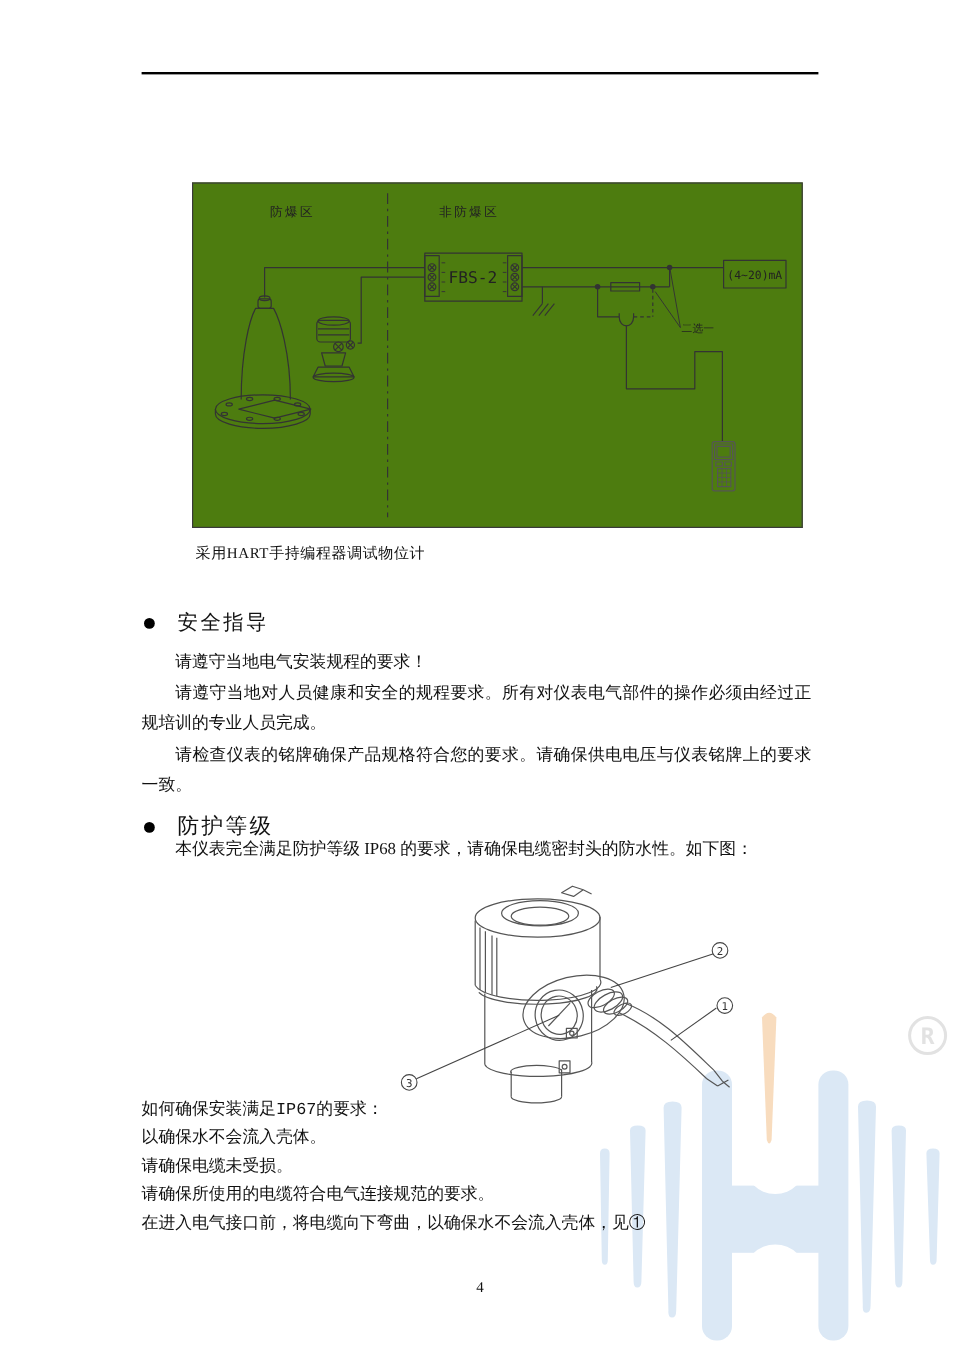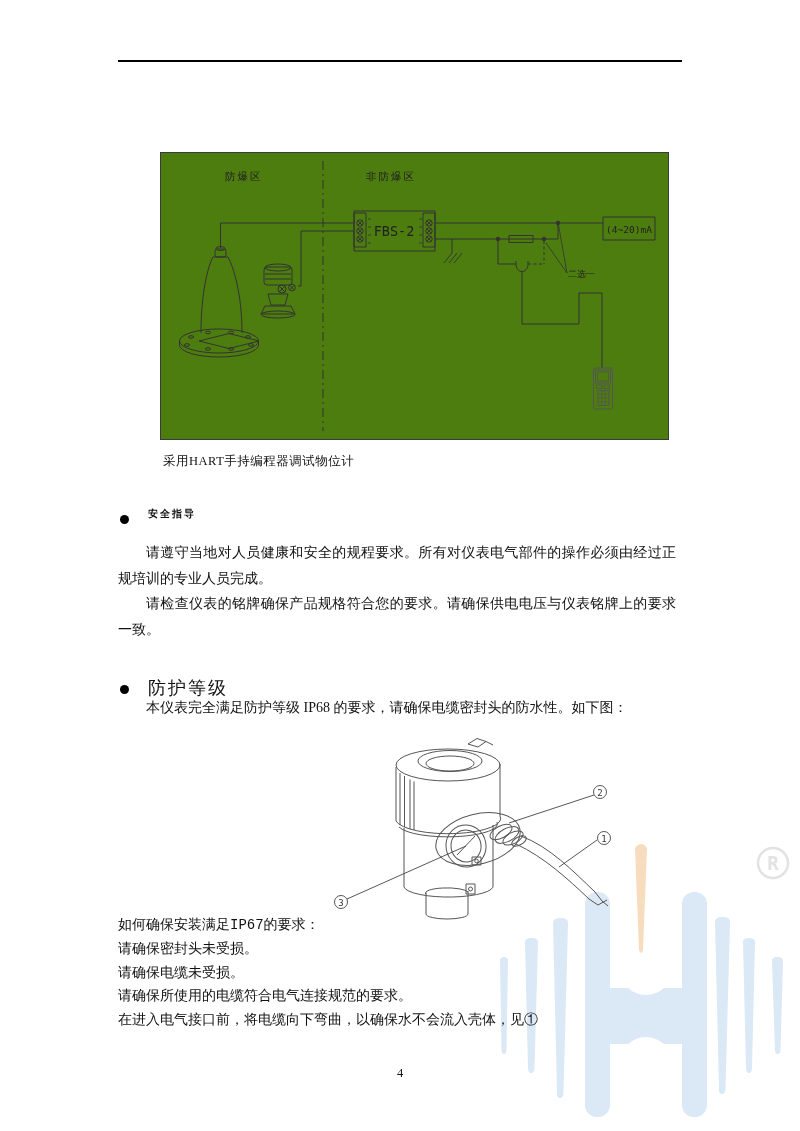--- a/index.html
+++ b/index.html
@@ -5,21 +5,21 @@
   html,body{margin:0;padding:0;background:#ffffff;}
   body{width:800px;height:1131px;position:relative;overflow:hidden;
        font-family:"Liberation Serif","DejaVu Serif",serif;color:#111;}
   .abs{position:absolute;}
   .top-rule{left:118px;top:60px;width:564px;height:2px;background:#000;}
   .diagram-box{left:160px;top:152px;width:507px;height:286px;border:1px solid #3a3a3a;background:#4d7c0f;}
   .diagram-box svg{display:block;}
   .caption{left:163px;top:453px;font-size:12.5px;letter-spacing:.5px;}
   .bullet{width:9px;height:9px;border-radius:50%;background:#000;}
   .b1{left:120px;top:515px;} .b2{left:120px;top:685px;}
-  .h1{left:148px;top:507px;font-size:10px;letter-spacing:2px;font-weight:bold;}
+  .h1{left:148px;top:507px;font-size:17px;letter-spacing:2px;}
   .h2{left:148px;top:676px;font-size:18px;letter-spacing:2px;}
   .paras{left:118px;top:540px;width:558px;font-size:14px;line-height:25.5px;text-align:justify;}
   .paras p{margin:0;text-indent:2em;}
   .ip68{left:118px;top:699px;width:564px;font-size:14px;text-indent:2em;}
   .fig{left:320px;top:735px;}
   .ip67{left:118px;top:914px;width:580px;font-size:14px;line-height:23.8px;font-family:Liberation Mono, monospace;}
   .ip67 div{white-space:nowrap;}
   .pagenum{left:0;right:0;top:1066px;text-align:center;font-size:12.5px;}
   .wm{left:495px;top:838px;z-index:0;}
   .fg{z-index:2;} .tx{z-index:3;}
@@ -147,20 +147,21 @@
   <text class="lat" x="468" y="79.5" text-anchor="middle" font-size="9.5" fill="#222">(4~20)mA</text>
   <text class="cjk" x="407" y="124" font-size="9" fill="#222">二选一</text>
 </svg>
 </div>
 
 <div class="abs caption tx">采用HART手持编程器调试物位计</div>
 
 <div class="abs bullet b1 tx"></div>
 <div class="abs h1 tx">安全指导</div>
 <div class="abs paras tx">
+  <p>请遵守当地电气安装规程的要求！</p>
   <p>请遵守当地对人员健康和安全的规程要求。所有对仪表电气部件的操作必须由经过正规培训的专业人员完成。</p>
   <p>请检查仪表的铭牌确保产品规格符合您的要求。请确保供电电压与仪表铭牌上的要求一致。</p>
 </div>
 
 <div class="abs bullet b2 tx"></div>
 <div class="abs h2 tx">防护等级</div>
 <div class="abs ip68 tx">本仪表完全满足防护等级 IP68 的要求，请确保电缆密封头的防水性。如下图：</div>
 
 <svg class="abs fig fg" width="310" height="185" viewBox="0 0 310 185">
   <g fill="none" stroke="#555" stroke-width="1" stroke-linejoin="round">
@@ -214,19 +215,19 @@
     <circle cx="284" cy="103" r="6.5"></circle>
     <circle cx="21" cy="167" r="6.5"></circle>
   </g>
   <text class="lat" x="280" y="60.5" text-anchor="middle" font-size="9" fill="#333">2</text>
   <text class="lat" x="284" y="106.5" text-anchor="middle" font-size="9" fill="#333">1</text>
   <text class="lat" x="21" y="170.5" text-anchor="middle" font-size="9" fill="#333">3</text>
 </svg>
 
 <div class="abs ip67 tx">
   <div>如何确保安装满足IP67的要求：</div>
-  <div>请确保密封头未受损。</div>
+  <div>以确保水不会流入壳体。</div>
   <div>请确保电缆未受损。</div>
   <div>请确保所使用的电缆符合电气连接规范的要求。</div>
   <div>在进入电气接口前，将电缆向下弯曲，以确保水不会流入壳体，见①</div>
 </div>
 
 <div class="abs pagenum tx">4</div>
 
 </body></html>

